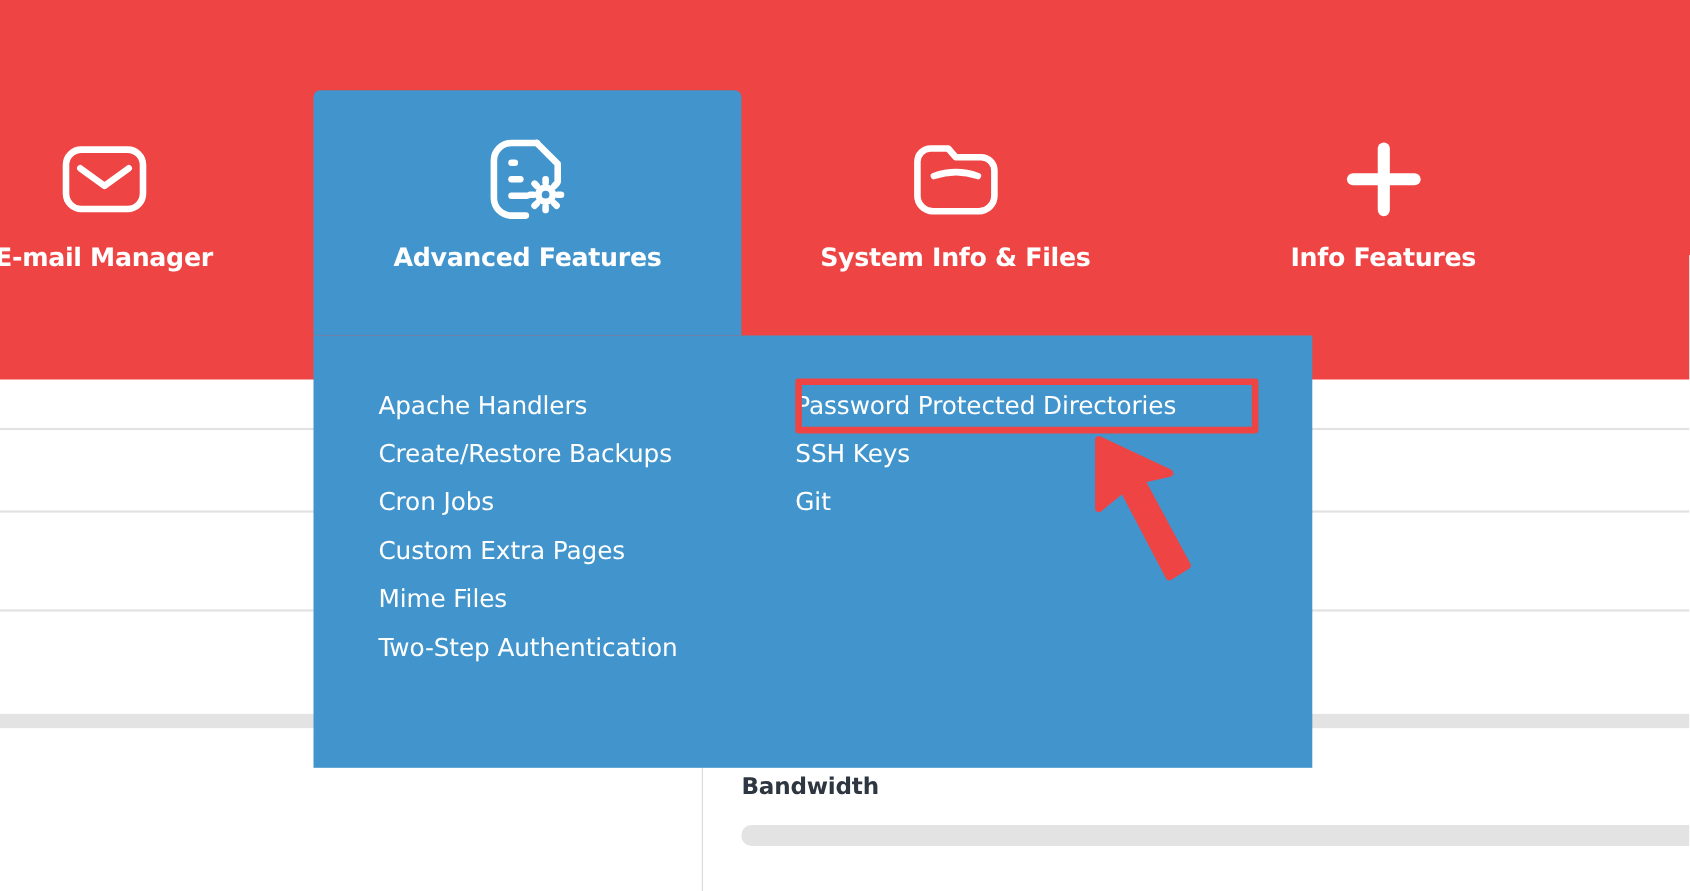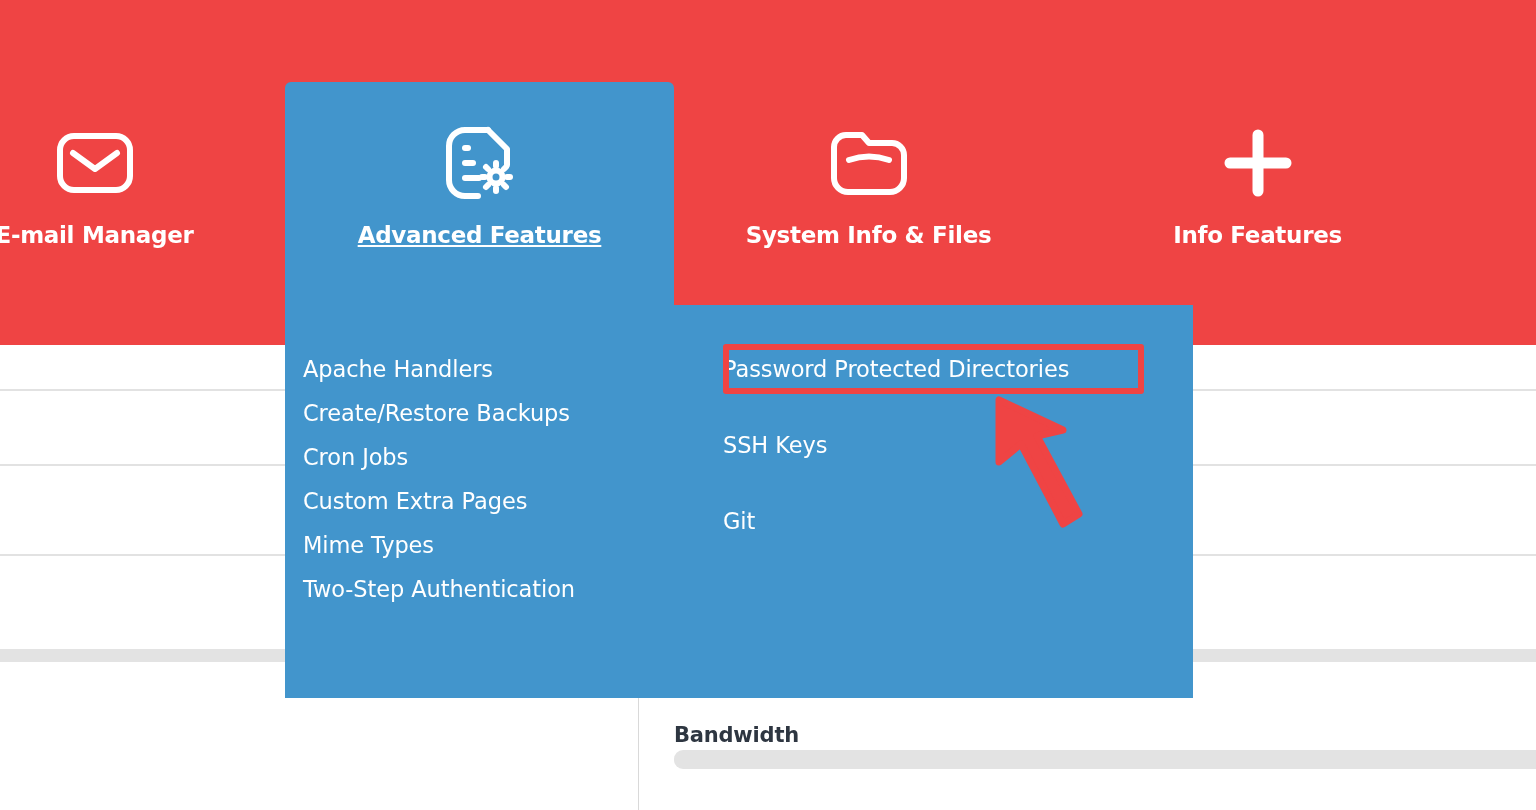--- a/index.html
+++ b/index.html
@@ -49,21 +49,20 @@
     left: 674px;
     top: 703px;
     width: 862px;
   }
   #bandwidth-title {
     font-family: "DejaVu Sans", sans-serif;
     font-size: 21px;
     font-weight: bold;
     color: #2e3641;
     letter-spacing: -0.2px;
-    margin-top: 20px;
   }
   #bandwidth-bar {
     position: absolute;
     left: 674px;
     top: 750px;
     width: 862px;
     height: 19px;
     background: #e3e3e3;
     border-radius: 9px 0 0 9px;
   }
@@ -102,41 +101,41 @@
     font-weight: bold;
     letter-spacing: -0.3px;
     white-space: nowrap;
   }
   .nav-item.active {
     background: #4295cc;
     border-radius: 6px 6px 0 0;
   }
 
   #nav-email    { left: -100px; }
-  #nav-advanced { left: 285px;  width: 389px; text-decoration: underline; }
+  #nav-advanced { left: 285px;  width: 389px; }
   #nav-system   { left: 674px;  }
   #nav-extra    { left: 1063px; }
 
   
   #dropdown {
     position: absolute;
     left: 285px;
     top: 305px;
     width: 908px;
     height: 393px;
     background: #4295cc;
     padding: 42px 0 0 0;
     display: flex;
   }
   .dd-col {
     display: flex;
     flex-direction: column;
   }
-  #dd-col-left  { width: 412px; padding-left: 18px; }
-  #dd-col-right { width: 460px; padding-left: 26px; gap: 32px; }
+  #dd-col-left  { width: 412px; padding-left: 59px; }
+  #dd-col-right { width: 460px; padding-left: 26px; }
 
   .dd-item {
     font-family: "DejaVu Sans", sans-serif;
     font-size: 22.5px;
     font-weight: 400;
     color: #ffffff;
     line-height: 44px;
     height: 44px;
     white-space: nowrap;
     cursor: pointer;
@@ -240,21 +239,21 @@
     </div>
   </div>
 
   <div id="dropdown">
 
     <div class="dd-col" id="dd-col-left">
       <div class="dd-item">Apache Handlers</div>
       <div class="dd-item">Create/Restore Backups</div>
       <div class="dd-item">Cron Jobs</div>
       <div class="dd-item">Custom Extra Pages</div>
-      <div class="dd-item">Mime Types</div>
+      <div class="dd-item">Mime Files</div>
       <div class="dd-item">Two-Step Authentication</div>
     </div>
 
     <div class="dd-col" id="dd-col-right">
       <div class="dd-item">Password Protected Directories</div>
       <div class="dd-item">SSH Keys</div>
       <div class="dd-item">Git</div>
     </div>
   </div>
 

